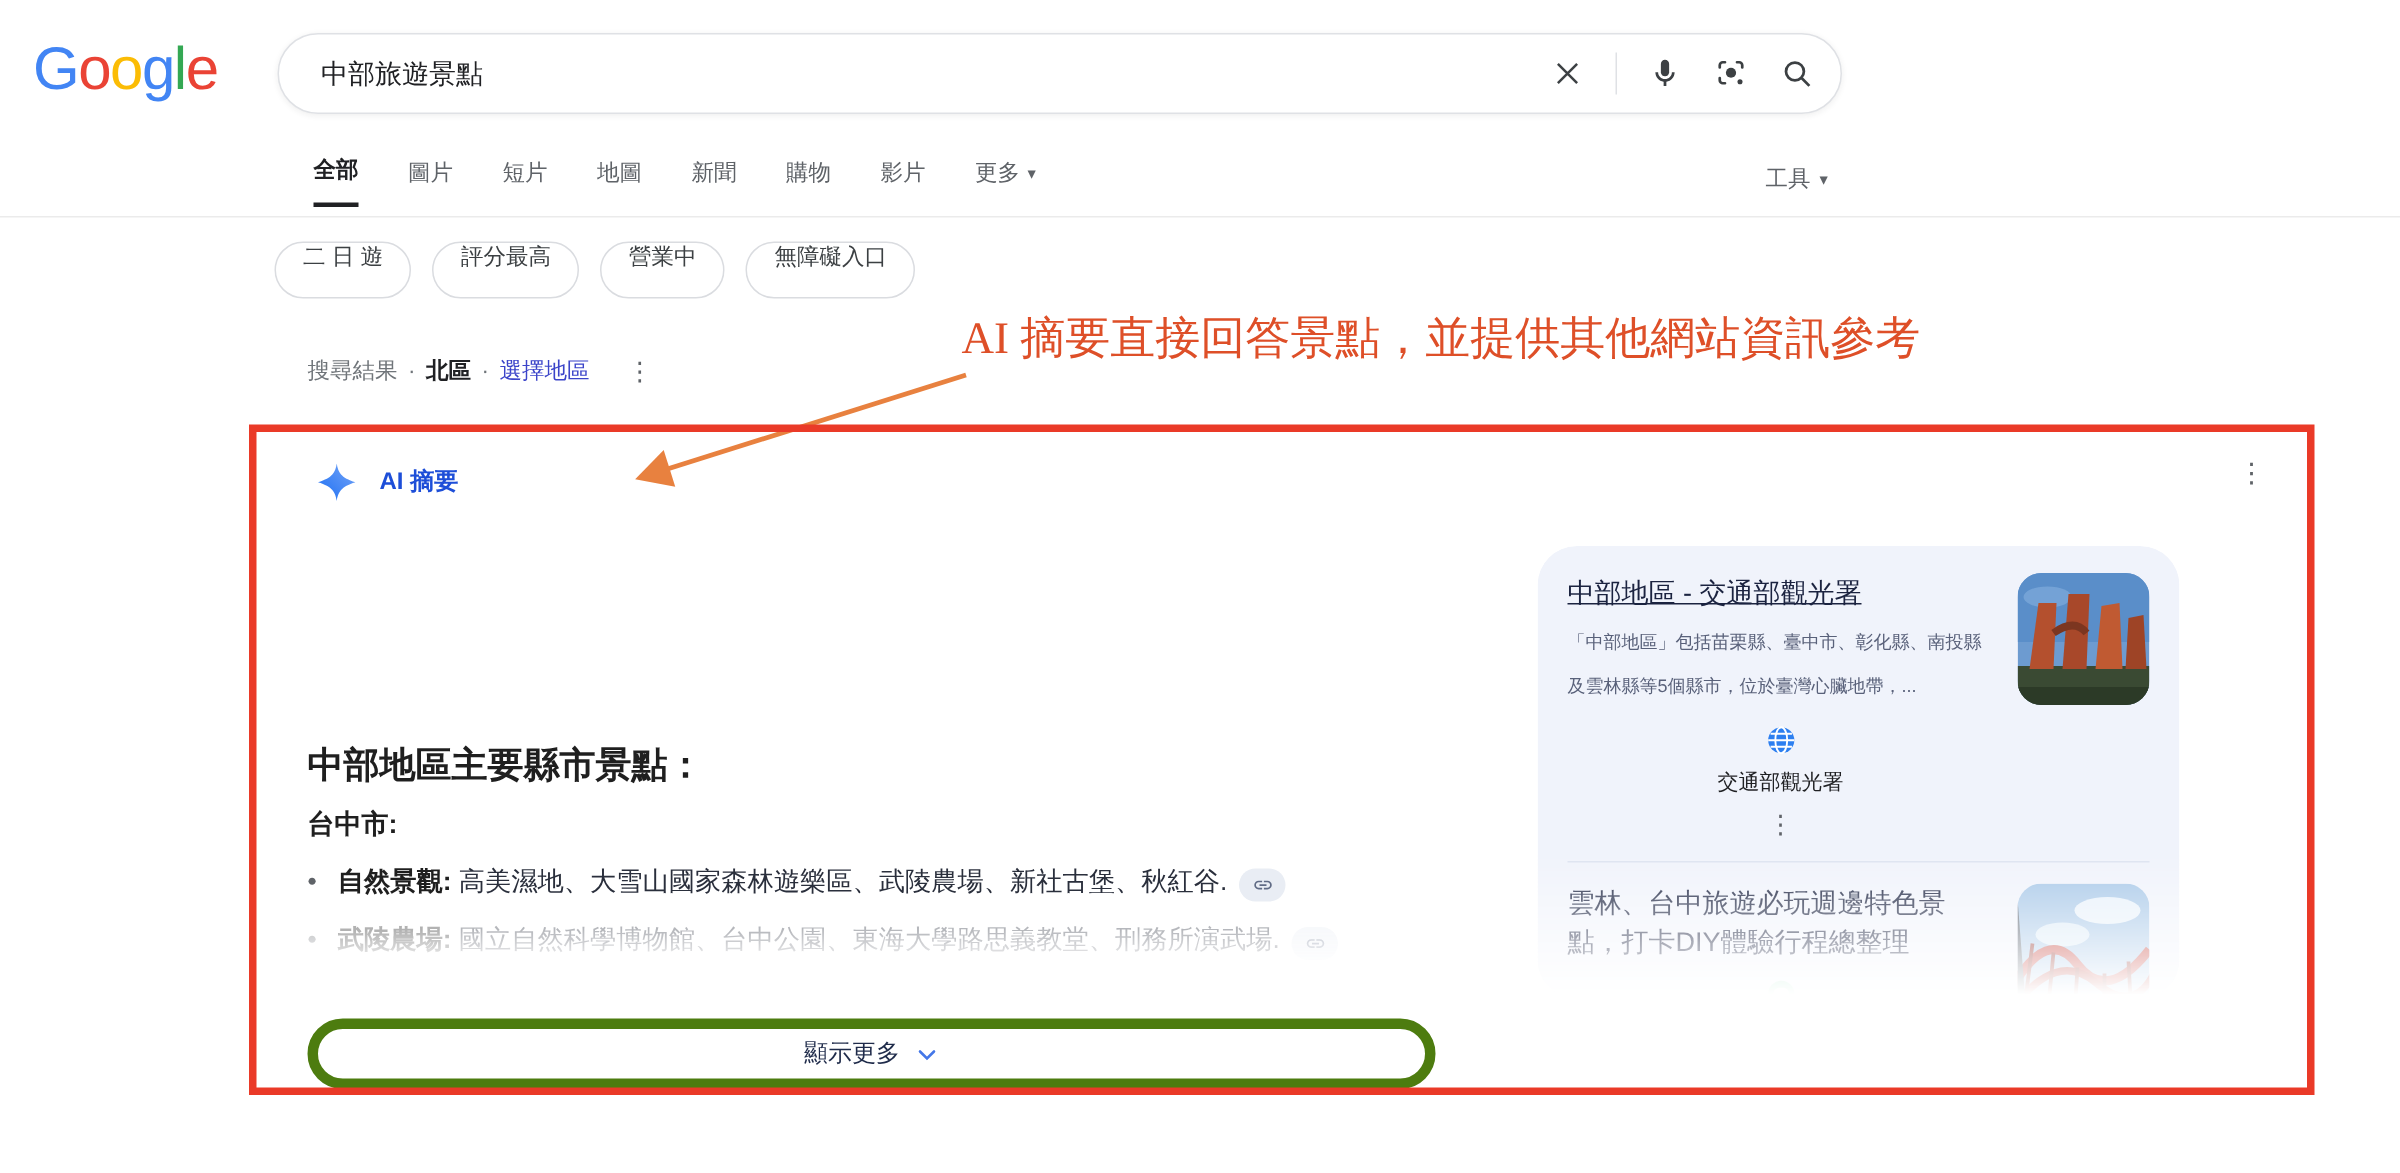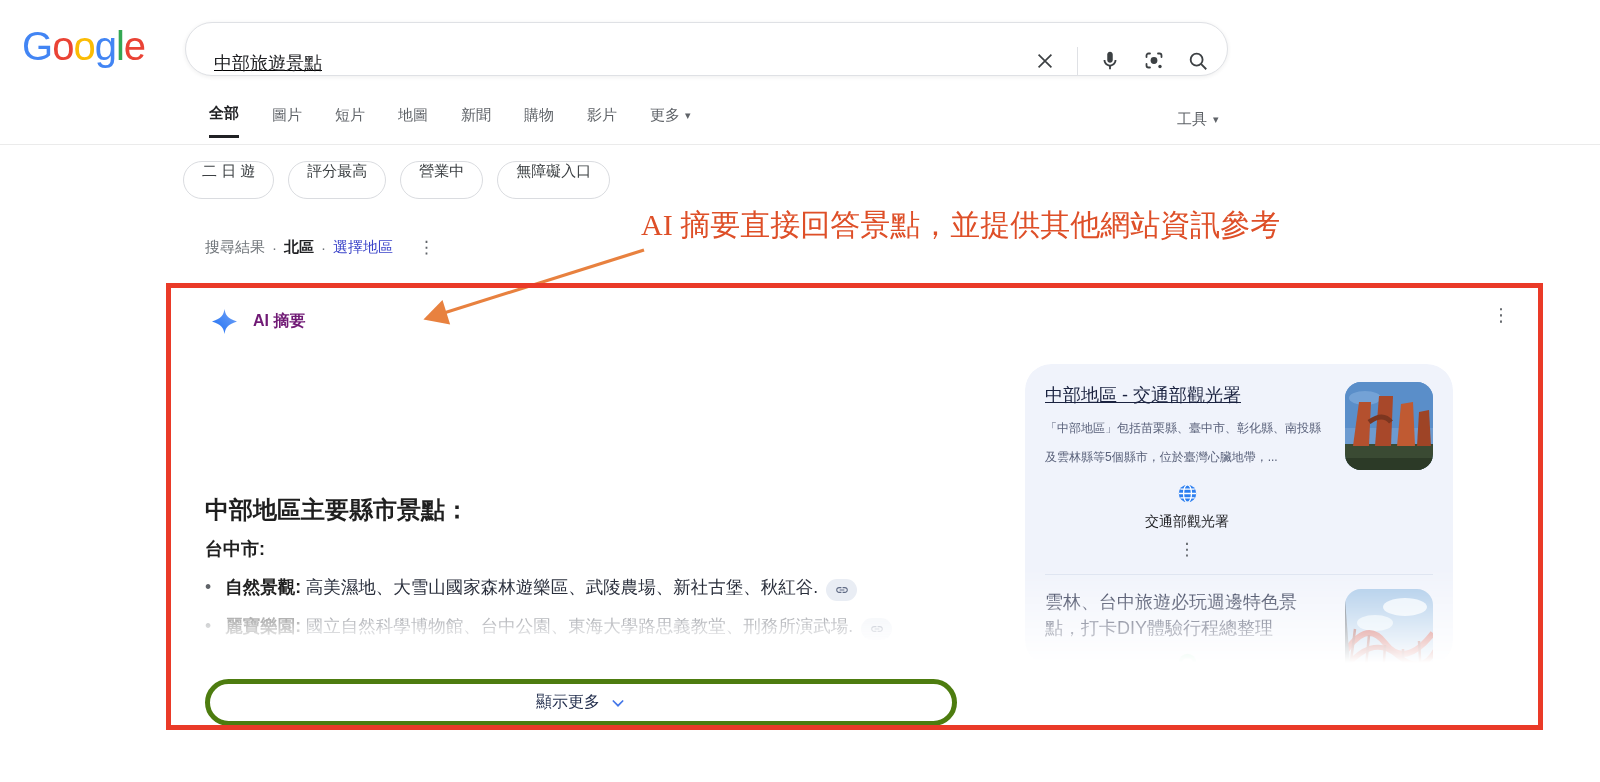--- a/index.html
+++ b/index.html
@@ -8,21 +8,21 @@
   #page { position:relative; width:1600px; height:782px; background:#fff; overflow:hidden; }
 
   
   .logo { position:absolute; left:22px; top:24px; font-size:40px; font-weight:500; letter-spacing:-1px; cursor:pointer; }
   .logo span:nth-child(1){color:#4285F4;} .logo span:nth-child(2){color:#EA4335;}
   .logo span:nth-child(3){color:#FBBC05;} .logo span:nth-child(4){color:#4285F4;}
   .logo span:nth-child(5){color:#34A853;} .logo span:nth-child(6){color:#EA4335;}
 
   .searchbar { position:absolute; left:185px; top:22px; width:1043px; height:54px;
     background:#fff; border:1px solid #dfe1e5; border-radius:27px;
-    display:flex; align-items:flex-end; padding:0 18px 0 28px; box-shadow:0 1px 4px rgba(32,33,36,.08);text-decoration:underline; }
+    display:flex; align-items:center; padding:0 18px 0 28px; box-shadow:0 1px 4px rgba(32,33,36,.08); }
   .query { flex:1; font-size:18px; color:#202124; }
   .sb-icons { display:flex; align-items:center; gap:21px; }
   .sb-icons svg { display:block; }
   .sb-sep { width:1px; height:28px; background:#dfe1e5; }
   .icon-btn { cursor:pointer; display:flex; align-items:center; justify-content:center; }
 
   
   .tabs { position:absolute; left:209px; top:104px; display:flex; gap:33px; font-size:15px; color:#5f6368; }
   .tab { padding-bottom:12px; cursor:pointer; display:flex; align-items:center; gap:5px; }
   .tab.active { color:#202124; font-weight:700; border-bottom:3px solid #202124;text-align:center; }
@@ -46,21 +46,21 @@
   .annotation { position:absolute; left:641px; top:205px; font-family:"Liberation Serif", serif;
     font-size:30px; color:#de4f28; white-space:nowrap; }
   .arrow-svg { position:absolute; left:0; top:0; width:1600px; height:782px; pointer-events:none; }
 
   
   .redbox { position:absolute; left:166px; top:283px; width:1377px; height:447px;
     border:5px solid #ea3a28; pointer-events:none; z-index:30; }
 
   
   .ai-header { position:absolute; left:212px; top:309px; display:flex; align-items:center; gap:16px; }
-  .ai-label { font-size:16px; font-weight:700; color:#701a75; }
+  .ai-label { font-size:16px; font-weight:700; color:#1d4ed8; }
   .ai-kebab { position:absolute; left:1488px; top:306px; font-size:18px; }
 
   .ai-para { position:absolute; left:205px; top:351px; width:758px; font-size:20px; line-height:38px; color:#202124; }
   .hl { font-weight:700; color:#0f1d45; background:#d3e3fc; padding:3px 1px;
     -webkit-box-decoration-break:clone; box-decoration-break:clone; }
   .link-pill { display:inline-flex; align-items:center; justify-content:center; width:37px; height:25px;
     background:#e9edf4; border-radius:13px; vertical-align:-4px; margin-left:8px; cursor:pointer; }
   .link-pill.small { width:31px; height:22px; }
 
   .ai-heading { position:absolute; left:205px; top:494px; font-size:24px; font-weight:700; color:#1f1f1f; }
@@ -68,21 +68,21 @@
 
   .ai-bullets { position:absolute; left:205px; top:571px; width:762px; font-size:17.5px; line-height:33px; color:#2a2f3c; }
   .bullet { display:flex; gap:14px; margin-bottom:6px; }
   .bullet .dot { color:#5f6368; }
   .bullet .blabel { font-weight:700; color:#1f1f1f; }
   .bullet.faded { opacity:.38;
     -webkit-mask-image:linear-gradient(to bottom, rgba(0,0,0,.9) 30%, rgba(0,0,0,.15) 95%);
     mask-image:linear-gradient(to bottom, rgba(0,0,0,.9) 30%, rgba(0,0,0,.15) 95%); }
 
   .show-more { position:absolute; left:205px; top:679px; width:752px; height:47px;
-    border:5px solid #4d7c0f; border-radius:24px; background:#fff;
+    border:7px solid #4d7c0f; border-radius:24px; background:#fff;
     display:flex; align-items:center; justify-content:center; gap:10px; cursor:pointer; }
   .show-more span { font-size:16px; color:#1f2b4a; }
 
   
   .panel { position:absolute; left:1025px; top:364px; width:428px; height:302px;
     background:#f0f3fb; border-radius:26px; padding:18px 20px 0 20px;
     -webkit-mask-image:linear-gradient(to bottom, #000 68%, transparent 99%);
     mask-image:linear-gradient(to bottom, #000 68%, transparent 99%); }
   .card { display:flex; gap:16px; }
   .card-txt { flex:1; min-width:0; }
@@ -229,21 +229,21 @@
     <div class="bullet">
       <span class="dot">•</span>
       <span><span class="blabel">自然景觀:</span> <span>高美濕地、大雪山國家森林遊樂區、武陵農場、新社古堡、秋紅谷.</span><span class="link-pill small">
             <svg width="14" height="14" viewBox="0 0 24 24" fill="#606b85">
               <path d="M3.9 12c0-1.71 1.39-3.1 3.1-3.1h4V7H7c-2.76 0-5 2.24-5 5s2.24 5 5 5h4v-1.9H7c-1.71 0-3.1-1.39-3.1-3.1zM8 13h8v-2H8v2zm9-6h-4v1.9h4c1.71 0 3.1 1.39 3.1 3.1s-1.39 3.1-3.1 3.1h-4V17h4c2.76 0 5-2.24 5-5s-2.24-5-5-5z"></path>
             </svg>
           </span></span>
     </div>
     <div class="bullet faded">
       <span class="dot">•</span>
-      <span><span class="blabel">麗寶樂園:</span> <span>國立自然科學博物館、台中公園、東海大學路思義教堂、刑務所演武場.</span><span class="link-pill small">
+      <span><span class="blabel">武陵農場:</span> <span>國立自然科學博物館、台中公園、東海大學路思義教堂、刑務所演武場.</span><span class="link-pill small">
             <svg width="14" height="14" viewBox="0 0 24 24" fill="#606b85">
               <path d="M3.9 12c0-1.71 1.39-3.1 3.1-3.1h4V7H7c-2.76 0-5 2.24-5 5s2.24 5 5 5h4v-1.9H7c-1.71 0-3.1-1.39-3.1-3.1zM8 13h8v-2H8v2zm9-6h-4v1.9h4c1.71 0 3.1 1.39 3.1 3.1s-1.39 3.1-3.1 3.1h-4V17h4c2.76 0 5-2.24 5-5s-2.24-5-5-5z"></path>
             </svg>
           </span></span>
     </div>
   </div>
 
   <div class="show-more">
     <span>顯示更多</span>
     <svg width="16" height="16" viewBox="0 0 24 24" fill="none" stroke="#4477e8" stroke-width="2.6" stroke-linecap="round">

